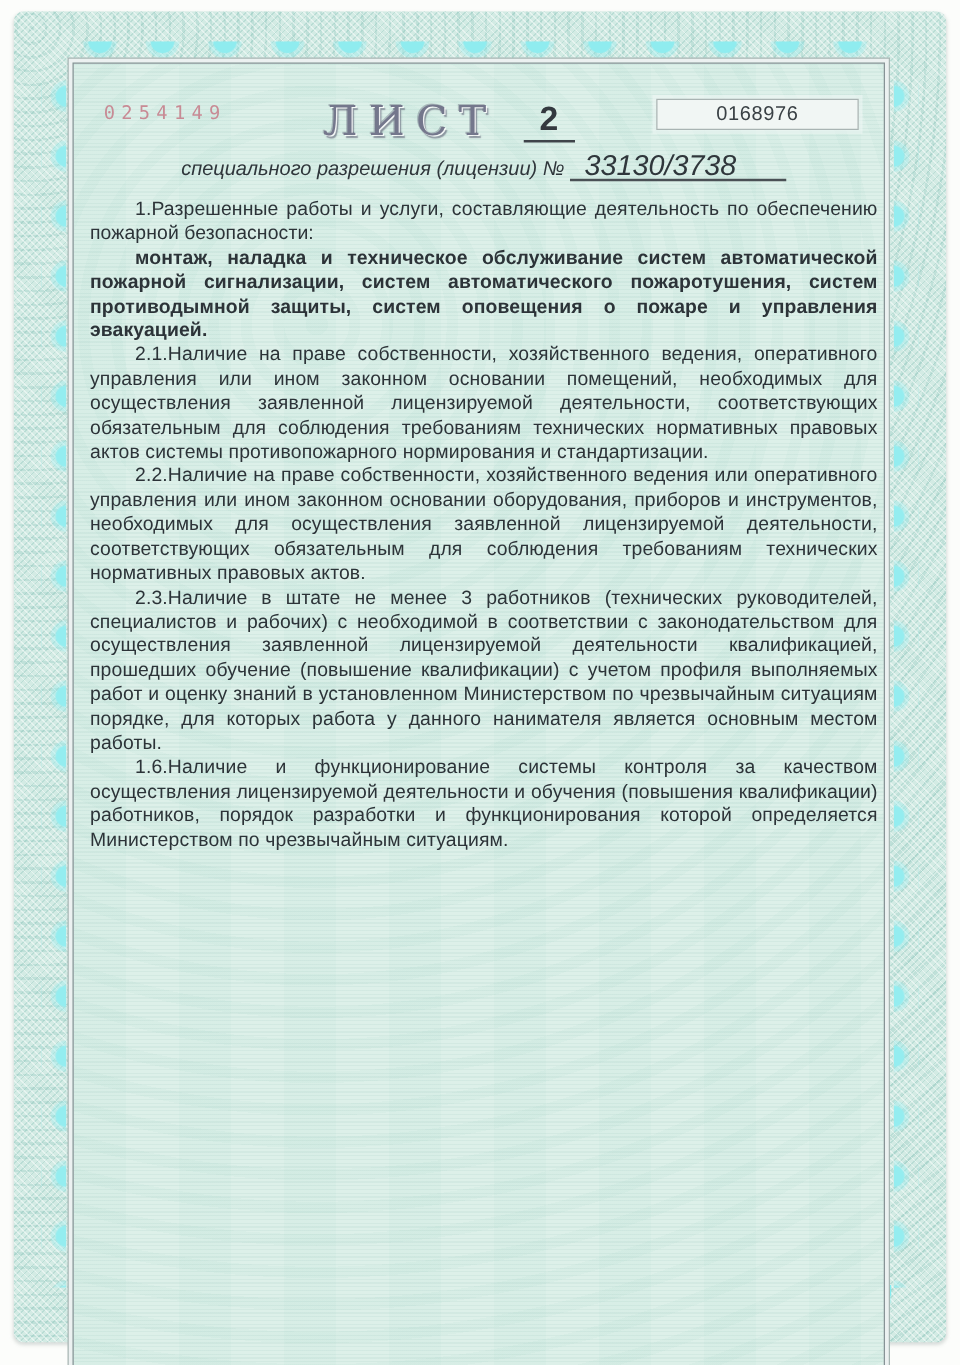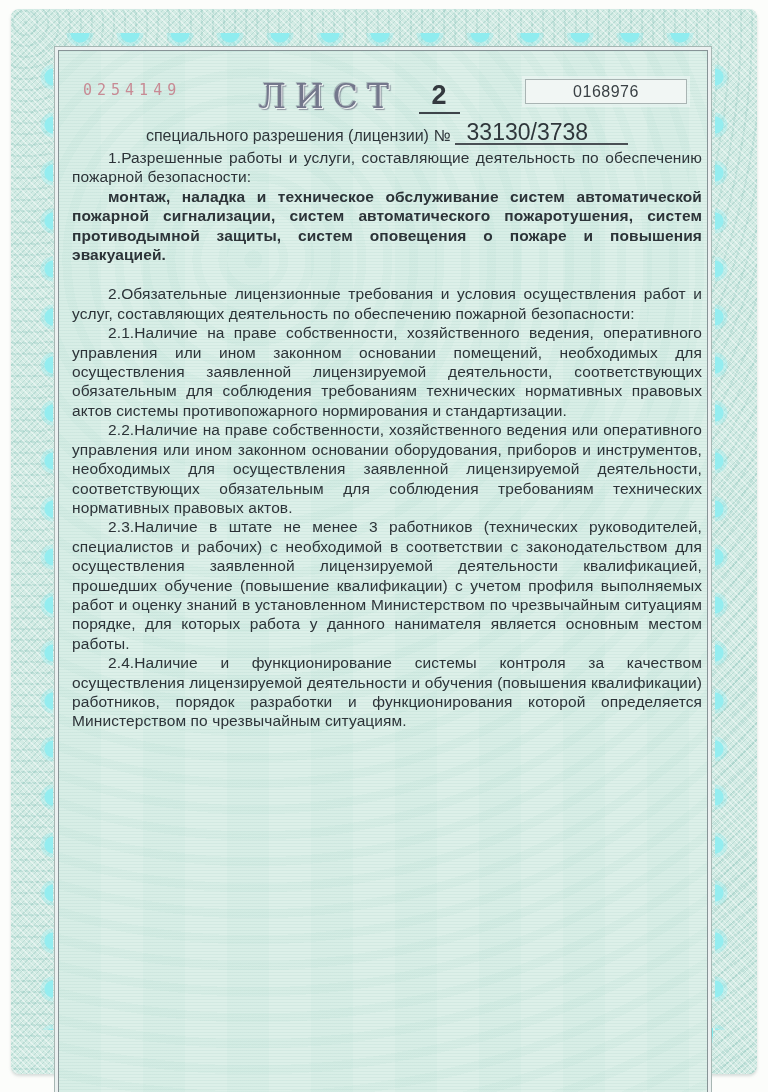--- a/index.html
+++ b/index.html
@@ -97,32 +97,32 @@
     font-size: 27px; font-weight: bold; color: #34393f;
     border-bottom: 2px solid #3f444a;
     padding: 0 13px 1px 13px;
     margin-left: 16px;
     vertical-align: middle;
     line-height: 32px;
   }
   .subtitle-row {
     margin-top: 3px;
     display: flex; justify-content: center; align-items: flex-end;
-    font-size: 16px; color: #2f363b;
+    font-size: 16px; color: #2f363b; font-style: italic;
   }
   .license-no {
     font-size: 23px; color: #2f363b;
     border-bottom: 2px solid #4a5055;
     padding: 0 40px 1px 12px;
     margin-left: 4px;
     line-height: 20px;
   }
 
   
-  .text-block { margin-top: 3px; color: #2c3338; }
+  .text-block { margin-top: 13px; color: #2c3338; }
   .text-block p {
     margin: 0;
     font-size: 15.5px;
     line-height: 19.4px;
     text-align: justify;
     text-indent: 36px;
     letter-spacing: 0.1px;
   }
   .text-block p.bold { font-weight: bold; }
   .text-block p.spaced { margin-top: 20px; }
@@ -152,22 +152,21 @@
       <span class="sheet-number">2</span>
     </div>
 
     <div class="subtitle-row">
       <span>специального разрешения (лицензии) №</span>
       <span class="license-no">33130/3738</span>
     </div>
 
     <div class="text-block">
       <p>1.Разрешенные работы и услуги, составляющие деятельность по обеспечению пожарной безопасности:</p>
-      <p class="bold">монтаж, наладка и техническое обслуживание систем автоматической пожарной сигнализации, систем автоматического пожаротушения, систем противодымной защиты, систем оповещения о пожаре и повышения эвакуацией.</p>
-      <p class="spaced">2.Обязательные лицензионные требования и условия осуществления работ и услуг, составляющих деятельность по обеспечению пожарной безопасности:</p>
+      <p class="bold">монтаж, наладка и техническое обслуживание систем автоматической пожарной сигнализации, систем автоматического пожаротушения, систем противодымной защиты, систем оповещения о пожаре и управления эвакуацией.</p>
       <p>2.1.Наличие на праве собственности, хозяйственного ведения, оперативного управления или ином законном основании помещений, необходимых для осуществления заявленной лицензируемой деятельности, соответствующих обязательным для соблюдения требованиям технических нормативных правовых актов системы противопожарного нормирования и стандартизации.</p>
       <p>2.2.Наличие на праве собственности, хозяйственного ведения или оперативного управления или ином законном основании оборудования, приборов и инструментов, необходимых для осуществления заявленной лицензируемой деятельности, соответствующих обязательным для соблюдения требованиям технических нормативных правовых актов.</p>
       <p>2.3.Наличие в штате не менее 3 работников (технических руководителей, специалистов и рабочих) с необходимой в соответствии с законодательством для осуществления заявленной лицензируемой деятельности квалификацией, прошедших обучение (повышение квалификации) с учетом профиля выполняемых работ и оценку знаний в установленном Министерством по чрезвычайным ситуациям порядке, для которых работа у данного нанимателя является основным местом работы.</p>
-      <p>2.4.Наличие и функционирование системы контроля за качеством осуществления лицензируемой деятельности и обучения (повышения квалификации) работников, порядок разработки и функционирования которой определяется Министерством по чрезвычайным ситуациям.</p>
+      <p>1.6.Наличие и функционирование системы контроля за качеством осуществления лицензируемой деятельности и обучения (повышения квалификации) работников, порядок разработки и функционирования которой определяется Министерством по чрезвычайным ситуациям.</p>
     </div>
 
   </div>
 </div>
 
 </body></html>

